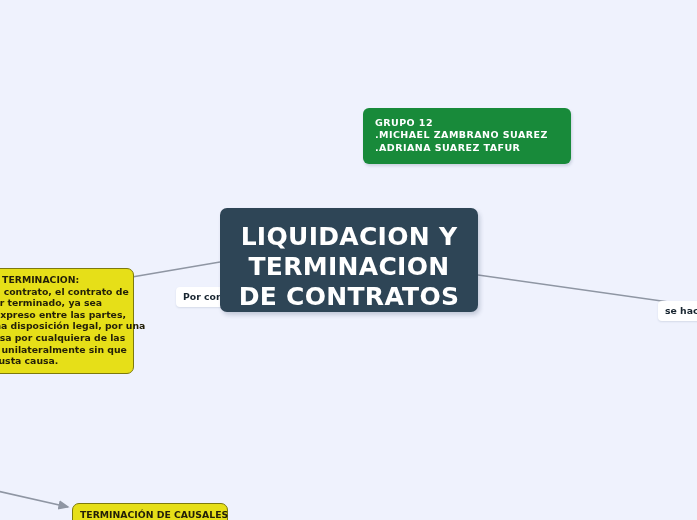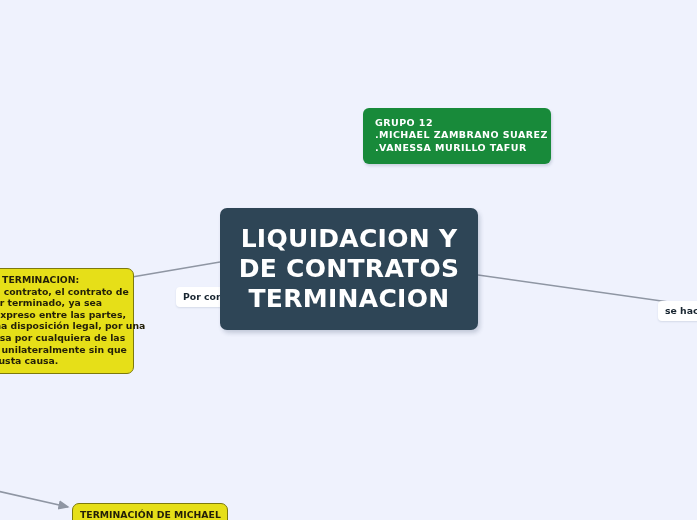--- a/index.html
+++ b/index.html
@@ -27,21 +27,21 @@
     width: 697px;
     height: 520px;
     pointer-events: none;
   }
 
   
   .node-green {
     position: absolute;
     left: 363px;
     top: 108px;
-    width: 188px;
+    width: 208px;
     box-sizing: border-box;
     background: #188a3a;
     border-radius: 6px;
     padding: 9px 12px 10px 12px;
     box-shadow: 1px 2px 3px rgba(40,60,90,0.18);
   }
   .node-green .gline {
     color: #ffffff;
     font-size: 9.5px;
     font-weight: bold;
@@ -50,28 +50,28 @@
     white-space: nowrap;
     font-family: "DejaVu Sans", sans-serif;
   }
 
   
   .node-title {
     position: absolute;
     left: 220px;
     top: 208px;
     width: 258px;
-    height: 122px;
+    height: 104px;
     box-sizing: border-box;
     background: #2e4556;
     border-radius: 7px;
     display: flex;
     flex-direction: column;
     align-items: center;
-    justify-content: center;
+    justify-content: flex-end;
     box-shadow: 2px 3px 4px rgba(40,60,90,0.22);
     z-index: 6;
   }
   .node-title .tline {
     color: #ffffff;
     font-size: 25px;
     font-weight: bold;
     line-height: 30px;
     letter-spacing: 0.3px;
     text-align: center;
@@ -152,42 +152,42 @@
     <line x1="220" y1="262" x2="44" y2="292" stroke="#8f96a3" stroke-width="1.6" marker-end="url(#arrowhead)"></line>
 
     <line x1="478" y1="275" x2="697" y2="306" stroke="#8f96a3" stroke-width="1.6"></line>
 
     <line x1="-60" y1="478" x2="68" y2="507" stroke="#8f96a3" stroke-width="1.6" marker-end="url(#arrowhead)"></line>
   </svg>
 
   <div class="node-green">
     <div class="gline">GRUPO 12</div>
     <div class="gline">.MICHAEL ZAMBRANO SUAREZ</div>
-    <div class="gline">.VANESSA MURILLO TAFUR</div>
+    <div class="gline">.ADRIANA SUAREZ TAFUR</div>
   </div>
 
   <div class="node-title">
     <div class="tline">LIQUIDACION Y</div>
+    <div class="tline">TERMINACION</div>
     <div class="tline">DE CONTRATOS</div>
-    <div class="tline">TERMINACION</div>
   </div>
 
   <div class="node-yellow" id="note-causales">
     <div class="yline">CAUSALES DE LA TERMINACION:</div>
     <div class="yline">Al igual que todo contrato, el contrato de</div>
     <div class="yline">trabajo puede ser terminado, ya sea</div>
     <div class="yline">por un acuerdo expreso entre las partes,</div>
     <div class="yline">o en virtud de una disposición legal, por una</div>
     <div class="yline">determinada causa por cualquiera de las</div>
     <div class="yline">partes, o incluso unilateralmente sin que</div>
     <div class="yline">para ello exista justa causa.</div>
   </div>
 
   <div class="node-yellow centered" id="note-finalizacion">
-    <div class="yline">TERMINACIÓN DE MICHAEL</div>
+    <div class="yline">TERMINACIÓN DE CAUSALES</div>
 
   </div>
 
   <div class="edge-label" id="label-por-consentimiento">Por con</div>
 
   <div class="edge-label" id="label-se-hace">se hace</div>
 
 </div>
 
 </body></html>

